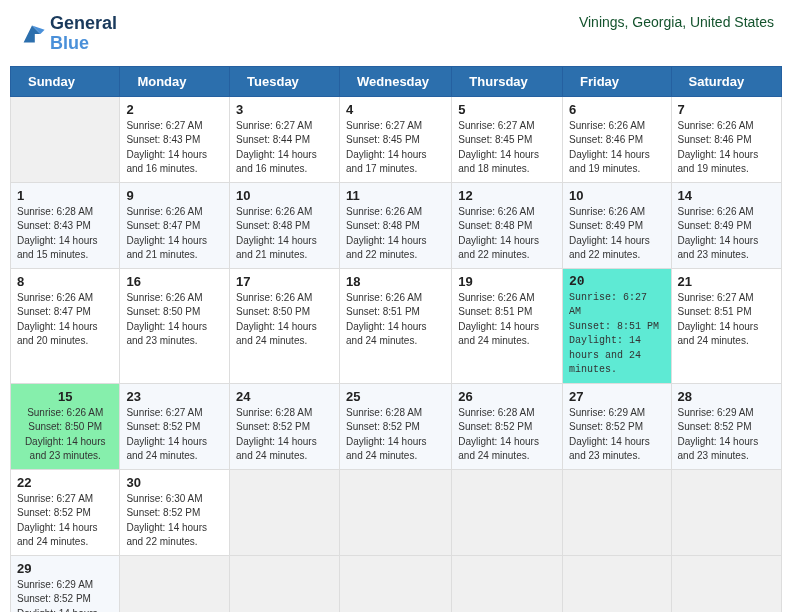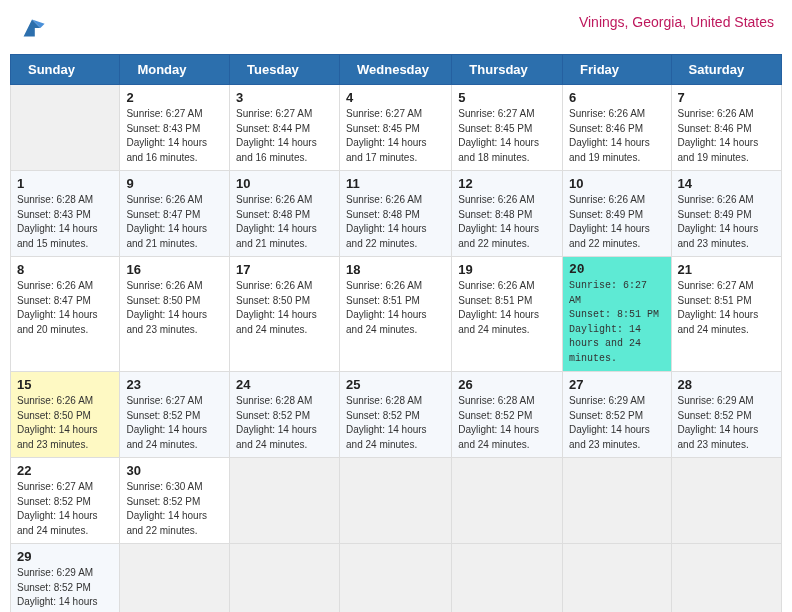--- a/index.html
+++ b/index.html
@@ -35,21 +35,21 @@
     .title-block {
       text-align: right;
     }
     .month-title {
       font-size: 32px;
       font-weight: bold;
       color: #1a3a5c;
     }
     .location {
       font-size: 14px;
-      color: #be185d;
+      color: #14532d;
     }
     .calendar {
       width: 100%;
       border-collapse: collapse;
       border: 1px solid #ccc;
     }
     .calendar th {
       background-color: #2c6fad;
       color: #fff;
       font-size: 13px;
@@ -95,20 +95,24 @@
   </style>
 </head>
 <body>
 
 <div class="header">
   <div class="logo">
     <svg class="logo-icon" viewBox="0 0 40 40">
       <polygon points="8,32 20,8 32,20 24,20 24,32" fill="#2c6fad"></polygon>
       <polygon points="20,8 32,20 38,14" fill="#4a90d9"></polygon>
     </svg>
+    <div class="logo-text">
+      <div>General</div>
+      <div style="color:#4a90d9">Blue</div>
+    </div>
   </div>
   <div class="title-block">
     <div class="location">Vinings, Georgia, United States</div>
   </div>
 </div>
 
 <table class="calendar">
   <thead>
     <tr>
     <th>Sunday</th>
@@ -202,21 +206,21 @@
         <td style="background: #5eead4; font-family: Liberation Mono, monospace;">
           <span class="day-number">20</span>
           <div class="cell-text">Sunrise: 6:27 AM<br>Sunset: 8:51 PM<br>Daylight: 14 hours and 24 minutes.</div>
         </td>
         <td style="background: rgb(255, 255, 255);">
           <span class="day-number">21</span>
           <div class="cell-text">Sunrise: 6:27 AM<br>Sunset: 8:51 PM<br>Daylight: 14 hours and 24 minutes.</div>
         </td>
       </tr>
       <tr>
-        <td style="background: #fef9c3;">
+        <td style="background: #86efac; text-align: center;">
           <span class="day-number">15</span>
           <div class="cell-text">Sunrise: 6:26 AM<br>Sunset: 8:50 PM<br>Daylight: 14 hours and 23 minutes.</div>
         </td>
         <td style="background: rgb(245, 248, 252);">
           <span class="day-number">23</span>
           <div class="cell-text">Sunrise: 6:27 AM<br>Sunset: 8:52 PM<br>Daylight: 14 hours and 24 minutes.</div>
         </td>
         <td style="background: rgb(245, 248, 252);">
           <span class="day-number">24</span>
           <div class="cell-text">Sunrise: 6:28 AM<br>Sunset: 8:52 PM<br>Daylight: 14 hours and 24 minutes.</div>

